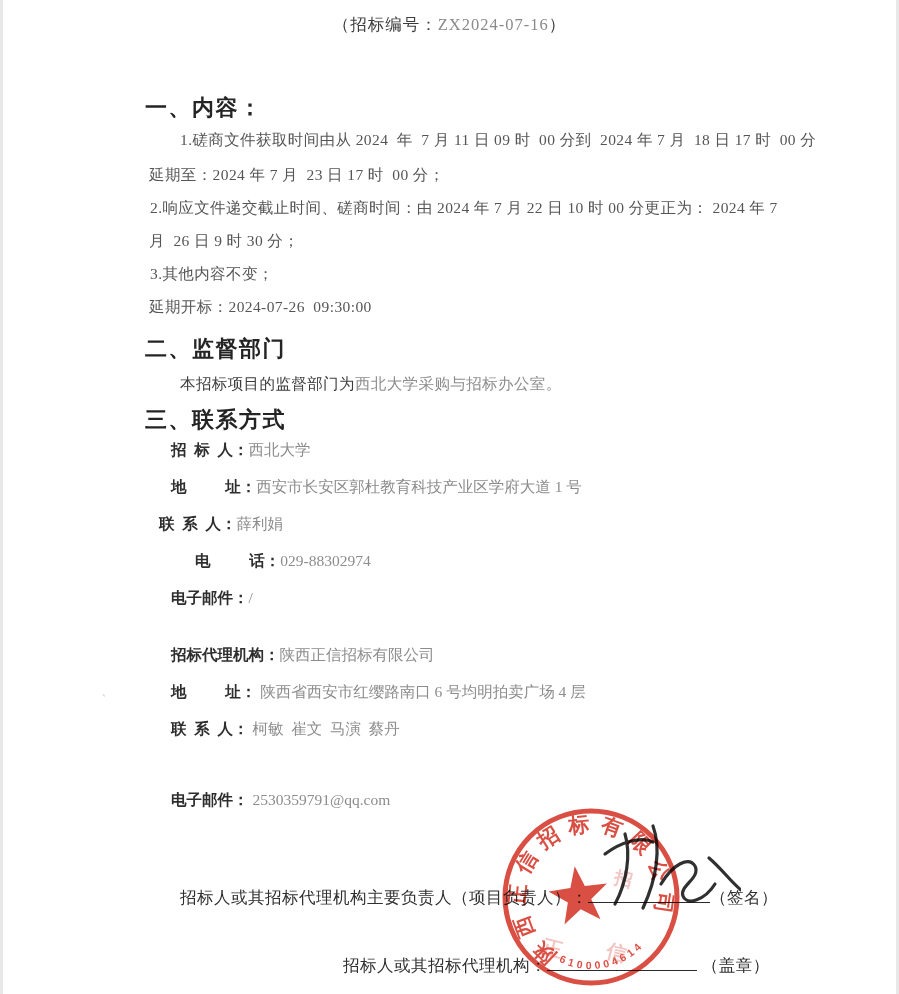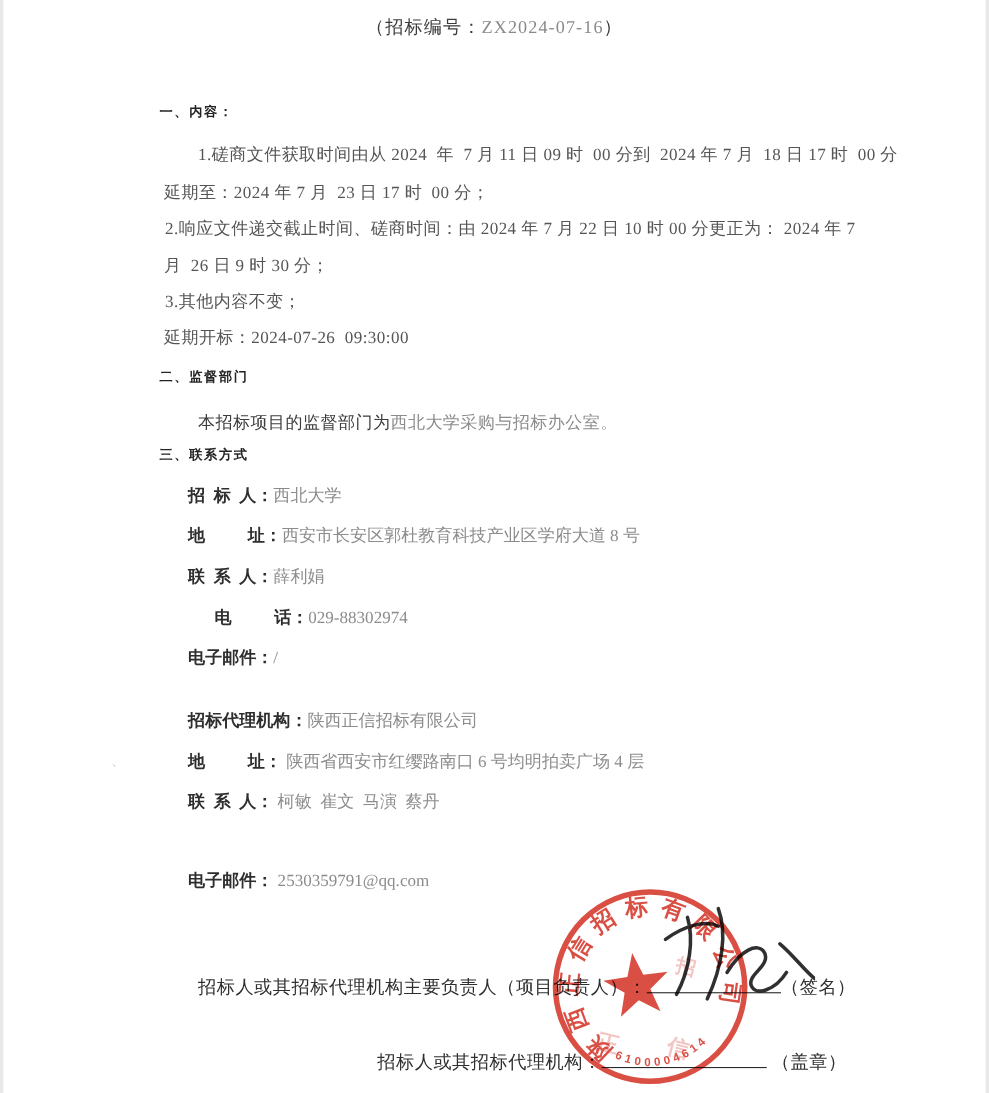--- a/index.html
+++ b/index.html
@@ -12,21 +12,21 @@
     font-family:"Liberation Serif","DejaVu Serif",serif;
     color:#3c3c3c;
   }
   .abs{position:absolute;white-space:pre;}
   .header-line{
     left:0;right:0;top:14px;text-align:center;
     font-size:16.5px;letter-spacing:1px;color:#3b3b3b;
   }
   .header-line .code{color:#8a8a8a;}
   .sec-title{
-    font-size:12px;font-weight:bold;color:#242424;letter-spacing:1.5px;
+    font-size:22px;font-weight:bold;color:#242424;letter-spacing:1.5px;
   }
   .body-line{font-size:15.5px;color:#555555;letter-spacing:0.4px;}
   .dark{color:#3c3c3c;}
   .gray{color:#8c8c8c;}
   .contact-row{font-size:15.5px;}
   .contact-row .lbl{font-weight:bold;color:#2e2e2e;}
   .contact-row .val{color:#8c8c8c;}
   .sig-line{font-size:16.5px;color:#2f2f2f;letter-spacing:0.5px;}
   .sig-underline{
     display:inline-block;height:1em;vertical-align:baseline;
@@ -59,22 +59,22 @@
   <div class="abs body-line" style="left:146px;top:231px;">月  26 日 9 时 30 分；</div>
   <div class="abs body-line" style="left:147px;top:264px;">3.其他内容不变；</div>
   <div class="abs body-line" style="left:146px;top:297px;">延期开标：2024-07-26  09:30:00</div>
 
   <div class="abs sec-title" style="left:142px;top:334px;">二、监督部门</div>
   <div class="abs body-line" style="left:177px;top:374px;"><span class="dark">本招标项目的监督部门为</span><span class="gray">西北大学采购与招标办公室。</span></div>
 
   <div class="abs sec-title" style="left:142px;top:405px;">三、联系方式</div>
 
   <div class="abs contact-row" style="left:168px;top:440px;"><span class="lbl">招  标  人：</span><span class="val">西北大学</span></div>
-  <div class="abs contact-row" style="left:168px;top:477px;"><span class="lbl">地          址：</span><span class="val">西安市长安区郭杜教育科技产业区学府大道 8 号</span></div>
-  <div class="abs contact-row" style="left:168px;top:514px;"><span class="lbl">联  系  人：</span><span class="val">薛利娟</span></div>
+  <div class="abs contact-row" style="left:168px;top:477px;"><span class="lbl">地          址：</span><span class="val">西安市长安区郭杜教育科技产业区学府大道 1 号</span></div>
+  <div class="abs contact-row" style="left:156px;top:514px;"><span class="lbl">联  系  人：</span><span class="val">薛利娟</span></div>
   <div class="abs contact-row" style="left:168px;top:551px;padding-left:24px;"><span class="lbl">电          话：</span><span class="val">029-88302974</span></div>
   <div class="abs contact-row" style="left:168px;top:588px;"><span class="lbl">电子邮件：</span><span class="val">/</span></div>
 
   <div class="abs artifact" style="left:98px;top:682px;">、</div>
 
   <div class="abs contact-row" style="left:168px;top:645px;"><span class="lbl">招标代理机构：</span><span class="val">陕西正信招标有限公司</span></div>
   <div class="abs contact-row" style="left:168px;top:682px;text-align:right;"><span class="lbl">地          址：</span><span class="val"> 陕西省西安市红缨路南口 6 号均明拍卖广场 4 层</span></div>
   <div class="abs contact-row" style="left:168px;top:719px;"><span class="lbl">联  系  人：</span><span class="val"> 柯敏  崔文  马演  蔡丹</span></div>
   <div class="abs contact-row" style="left:168px;top:790px;"><span class="lbl">电子邮件：</span><span class="val"> 2530359791@qq.com</span></div>
 

